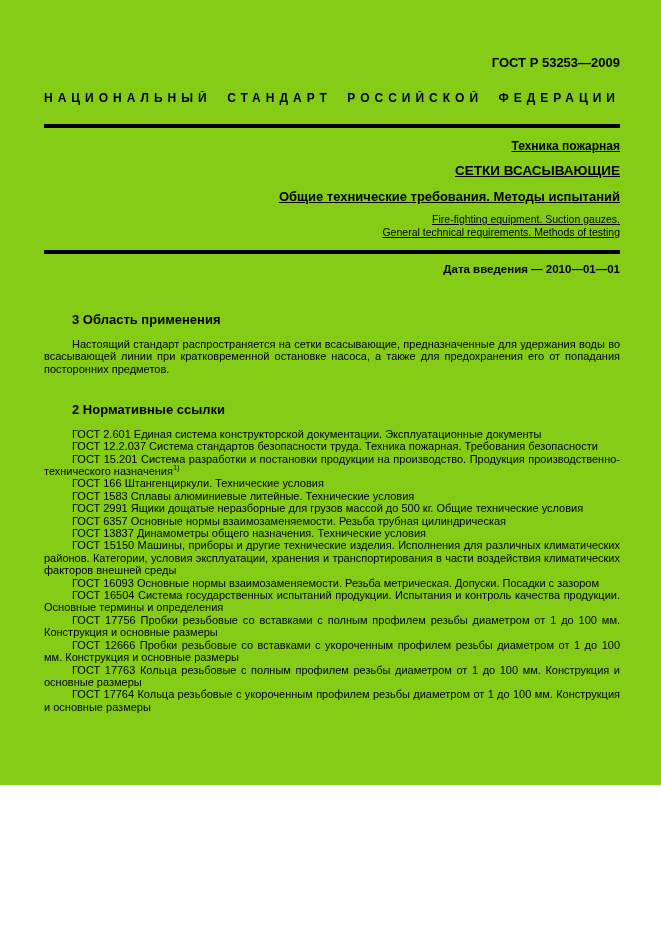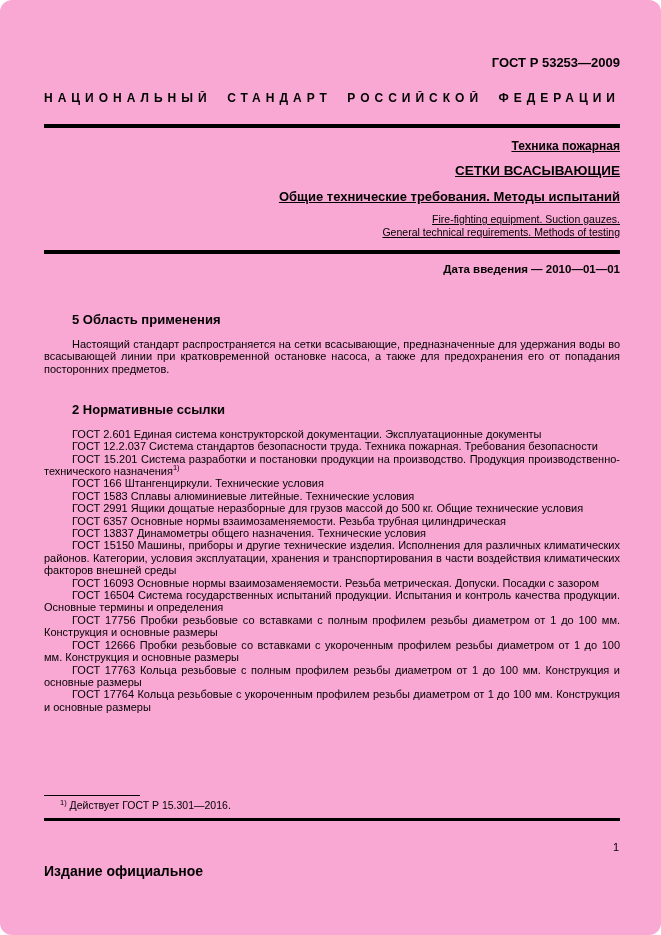--- a/index.html
+++ b/index.html
@@ -10,24 +10,23 @@
   body {
     width: 661px;
     height: 935px;
     font-family: "Liberation Sans", sans-serif;
     color: #000000;
     -webkit-font-smoothing: antialiased;
   }
   .page {
     position: relative;
     width: 661px;
-    height: 935px;
+    height: 785px;
     overflow: hidden;
-    background: #f9a8d4;
-    border-radius: 12px;
+    background: #84cc16;
   }
   .content {
     position: absolute;
     left: 44px;
     top: 0;
     width: 576px;
   }
   p { margin: 0; }
 
   .doc-code {
@@ -175,21 +174,21 @@
       <div class="title-en">
         <p>Fire-fighting equipment. Suction gauzes.</p>
         <p>General technical requirements. Methods of testing</p>
       </div>
     </div>
 
     <div class="rule rule-2"></div>
 
     <p class="date-line">Дата введения — 2010—01—01</p>
 
-    <h2 class="section-heading h1">5 Область применения</h2>
+    <h2 class="section-heading h1">3 Область применения</h2>
     <div class="body-text">
       <p class="para">Настоящий стандарт распространяется на сетки всасывающие, предназначенные для удержания воды во всасывающей линии при кратковременной остановке насоса, а также для предохранения его от попадания посторонних предметов.</p>
     </div>
 
     <h2 class="section-heading h2">2 Нормативные ссылки</h2>
     <div class="body-text ref-list">
       <p class="li"><span>ГОСТ 2.601 Единая система конструкторской документации. Эксплуатационные документы</span><sup class="fn-ref"></sup></p>
       <p class="li"><span>ГОСТ 12.2.037 Система стандартов безопасности труда. Техника пожарная. Требования безопасности</span><sup class="fn-ref"></sup></p>
       <p class="li"><span>ГОСТ 15.201 Система разработки и постановки продукции на производство. Продукция производственно-технического назначения</span><sup class="fn-ref">1)</sup></p>
       <p class="li"><span>ГОСТ 166 Штангенциркули. Технические условия</span><sup class="fn-ref"></sup></p>

